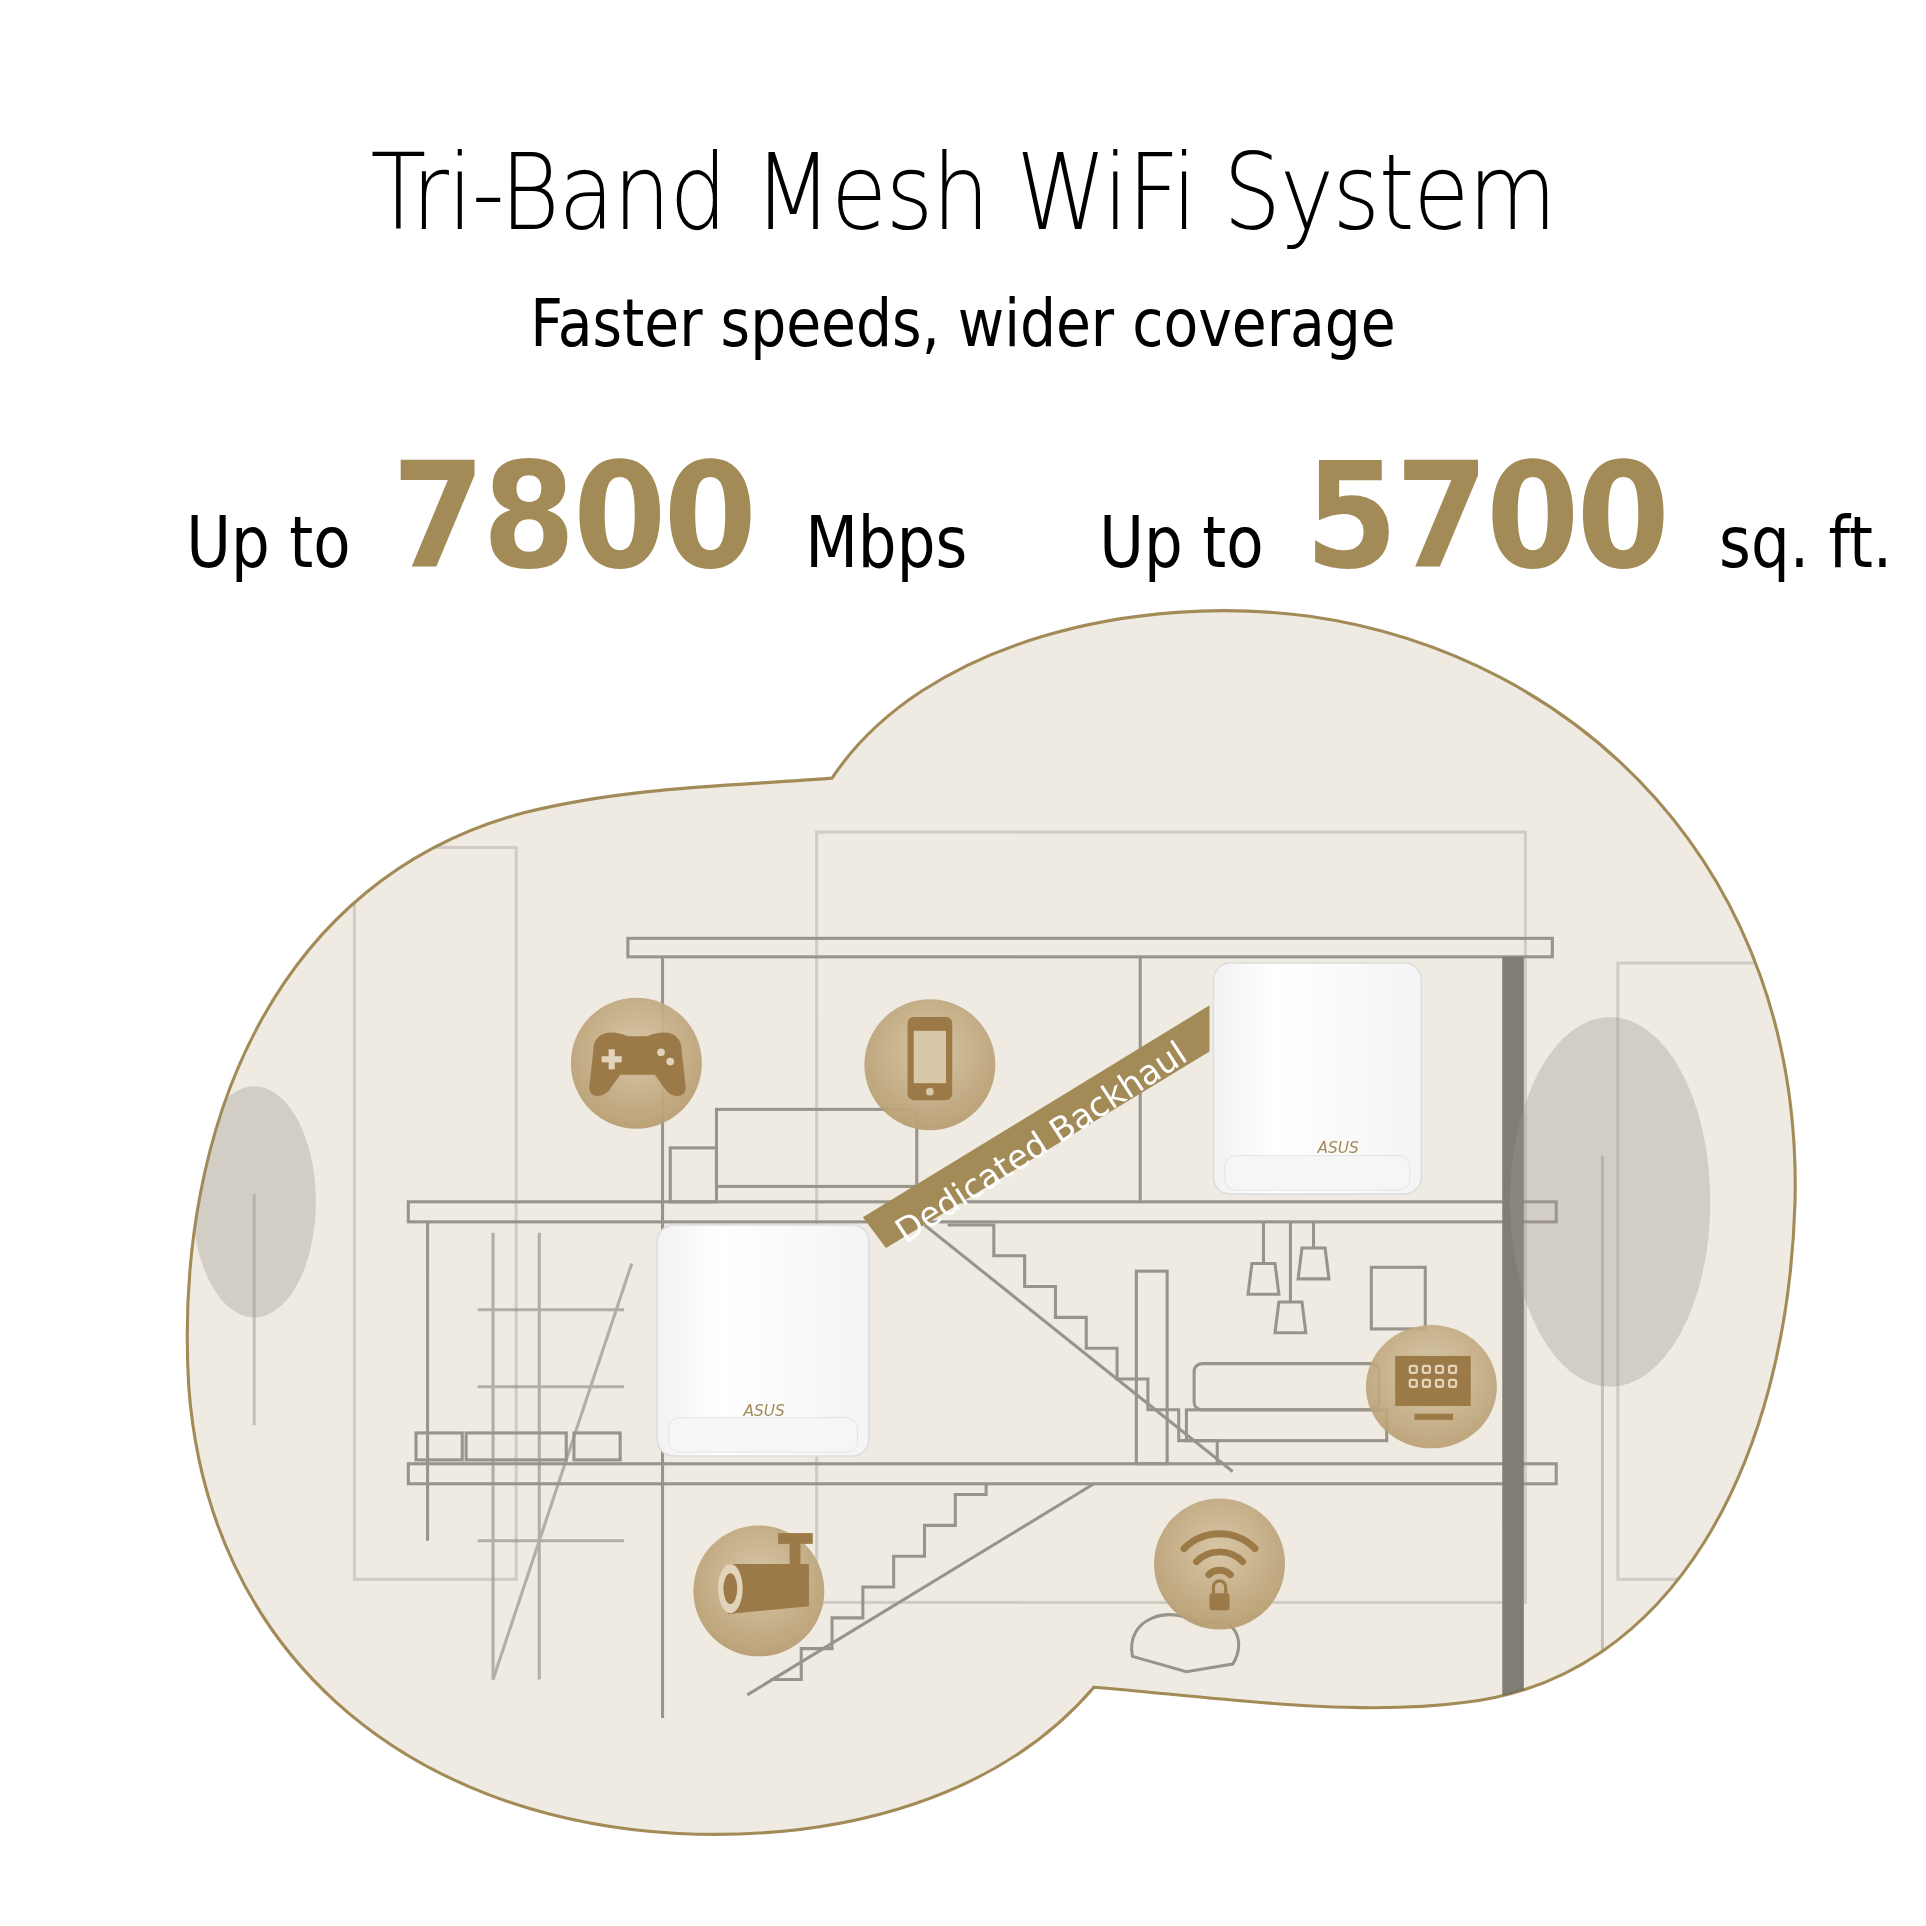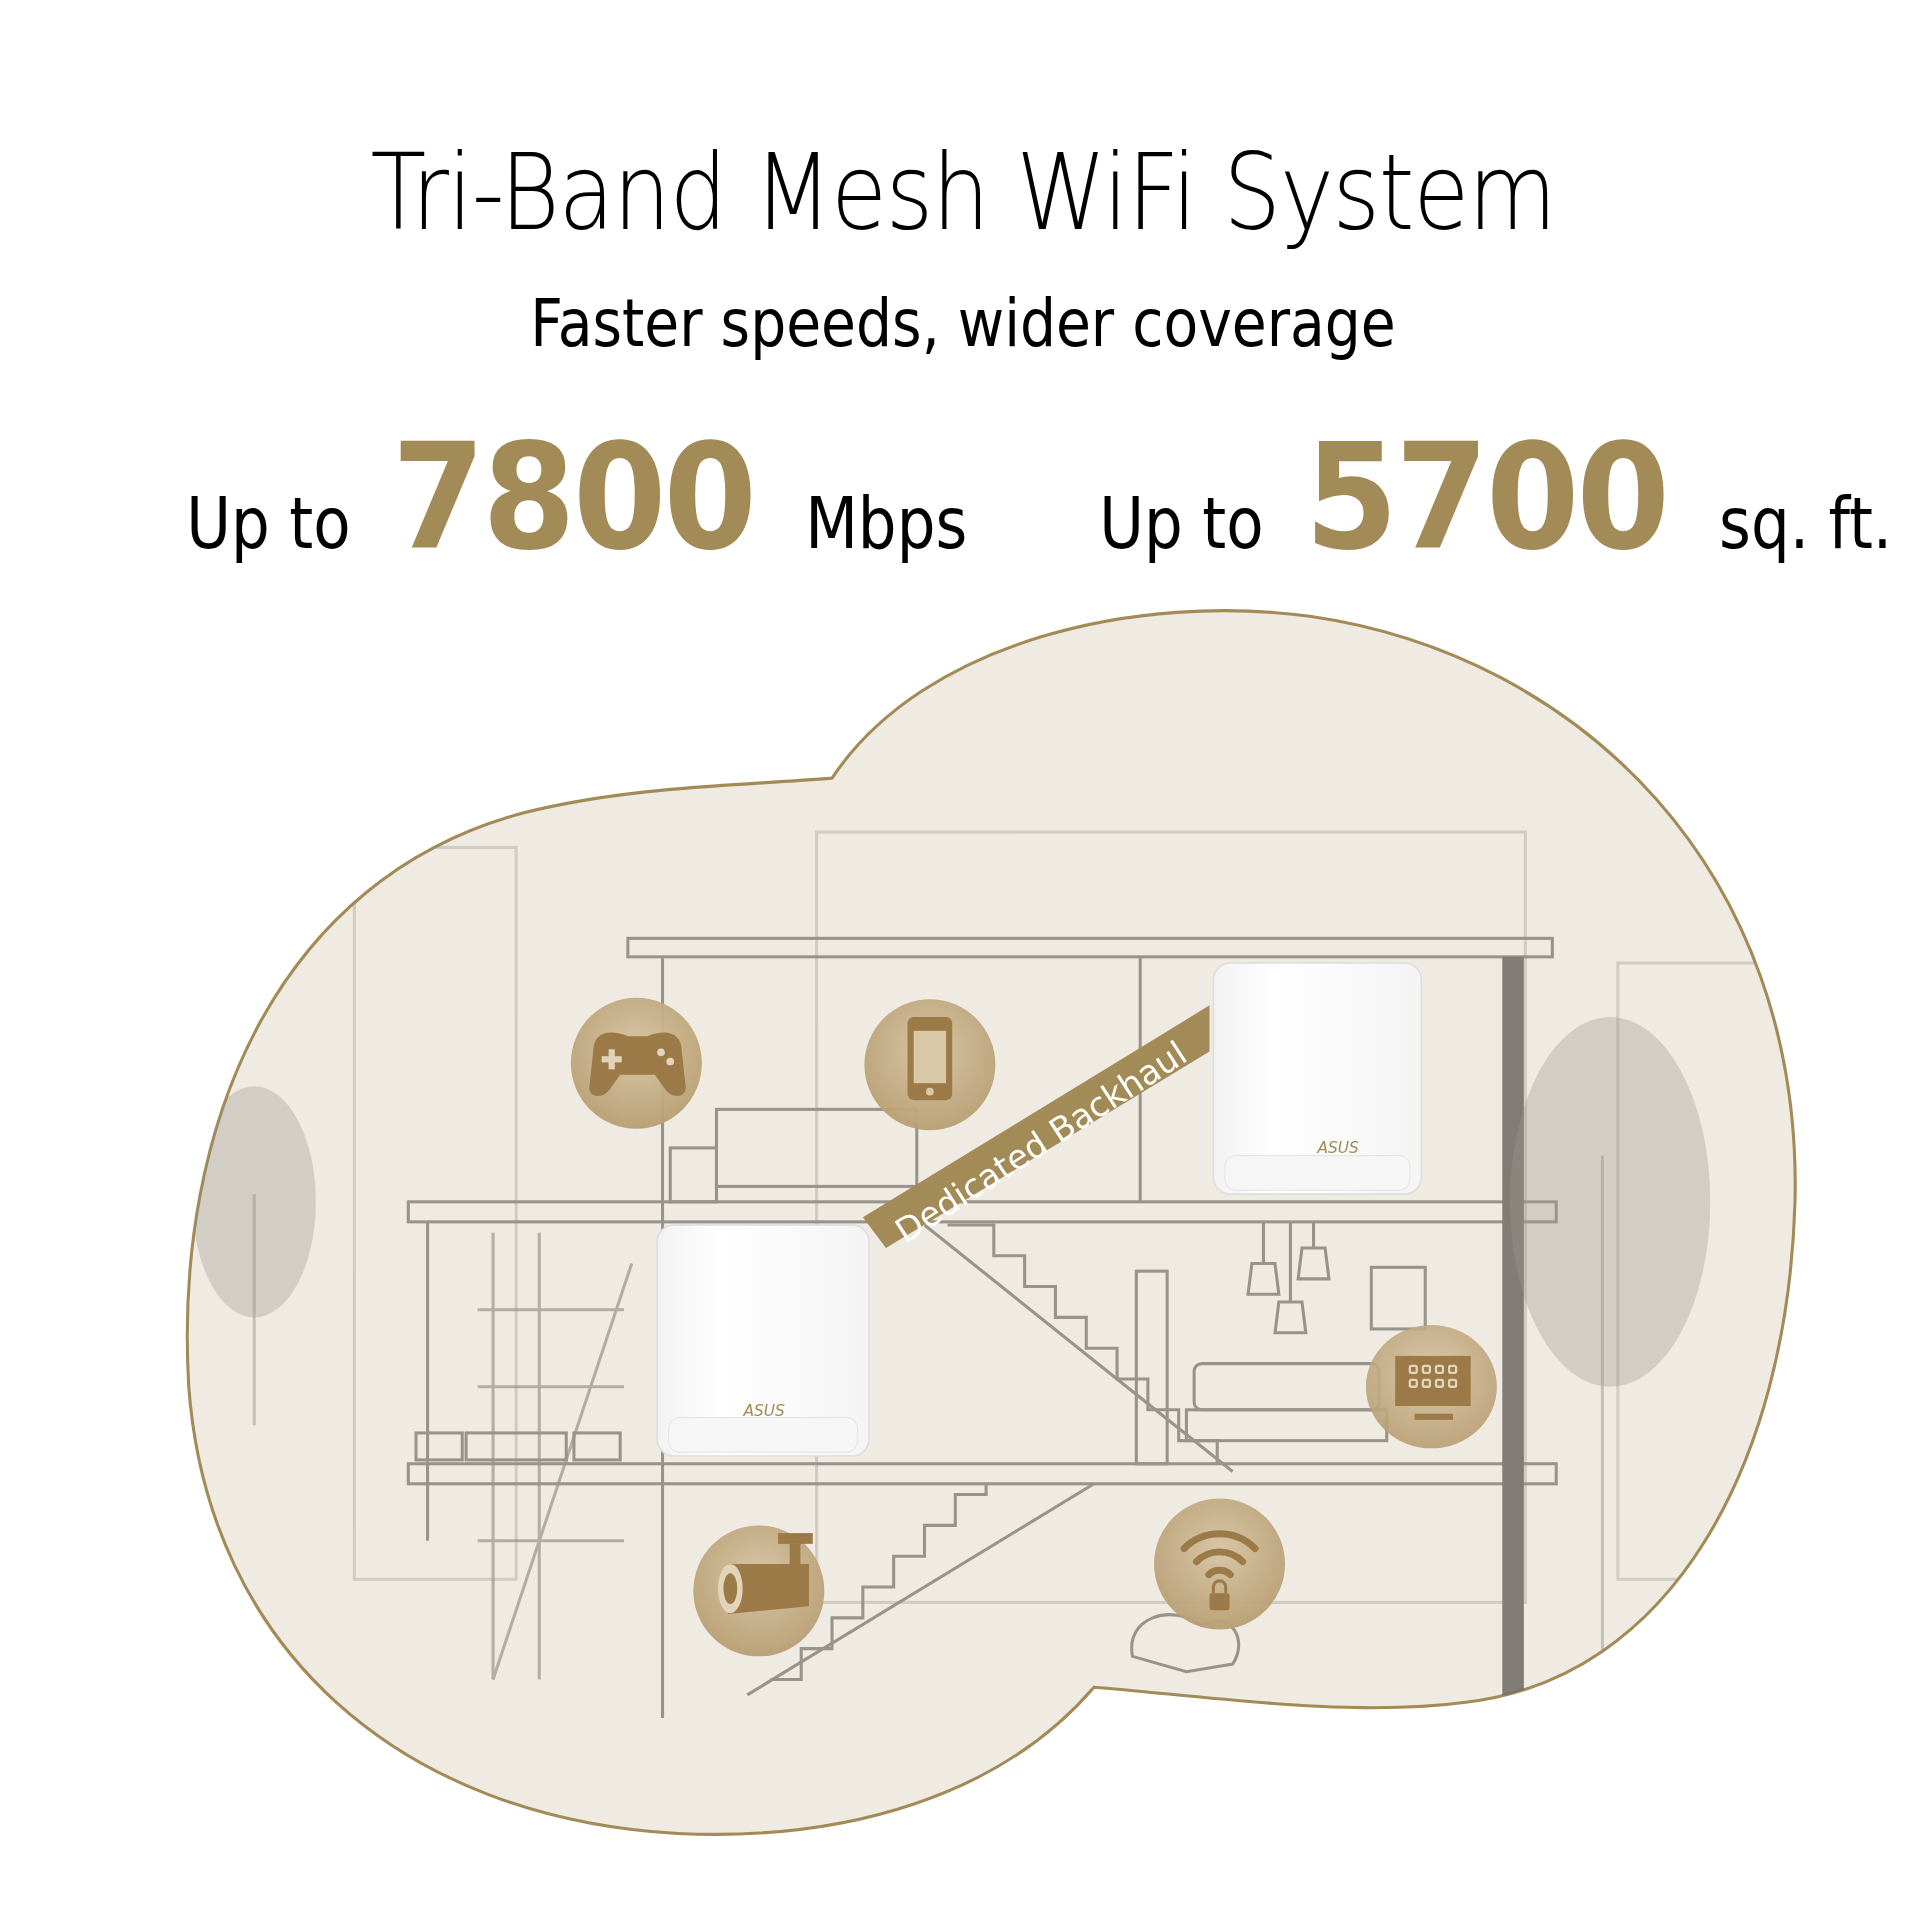--- a/index.html
+++ b/index.html
@@ -1,19 +1,19 @@
 <!DOCTYPE html>
 <html style="font-size:12.3px"><head>
 <meta charset="utf-8">
 <style>
   html,body{margin:0;padding:0;background:#ffffff;}
   body{width:1926px;height:1926px;position:relative;overflow:hidden;font-family:"DejaVu Sans","Liberation Sans",sans-serif;color:#000;}
   .title{position:absolute;left:0;width:1926px;top:131px;text-align:center;font-size:106px;font-weight:300;letter-spacing:-1.5px;transform:scaleX(0.86);transform-origin:center;}
   .subtitle{position:absolute;left:0;width:1926px;top:285px;text-align:center;font-size:66px;transform:scaleX(0.86);}
-  .stat{position:absolute;top:412px;height:154px;display:flex;align-items:baseline;white-space:nowrap;}
+  .stat{position:absolute;top:431px;height:154px;display:flex;align-items:baseline;white-space:nowrap;}
   .stat .pre,.stat .unit{font-size:71px;transform:scaleX(0.86);display:inline-block;}
   .stat .num{font-size:146px;font-weight:bold;color:#A38B57;margin:0 21.6px 0 12.3px;letter-spacing:-3.1px;transform:scaleX(0.92);display:inline-block;}
   #stat1{left:173px;}
   #stat2{left:1086px;}
   .scene{position:absolute;left:0;top:0;width:1926px;height:1926px;}
   .banner-text{font-family:"DejaVu Sans","Liberation Sans",sans-serif;font-size:44px;fill:#ffffff;}
 </style>
 </head>
 <body>
 

